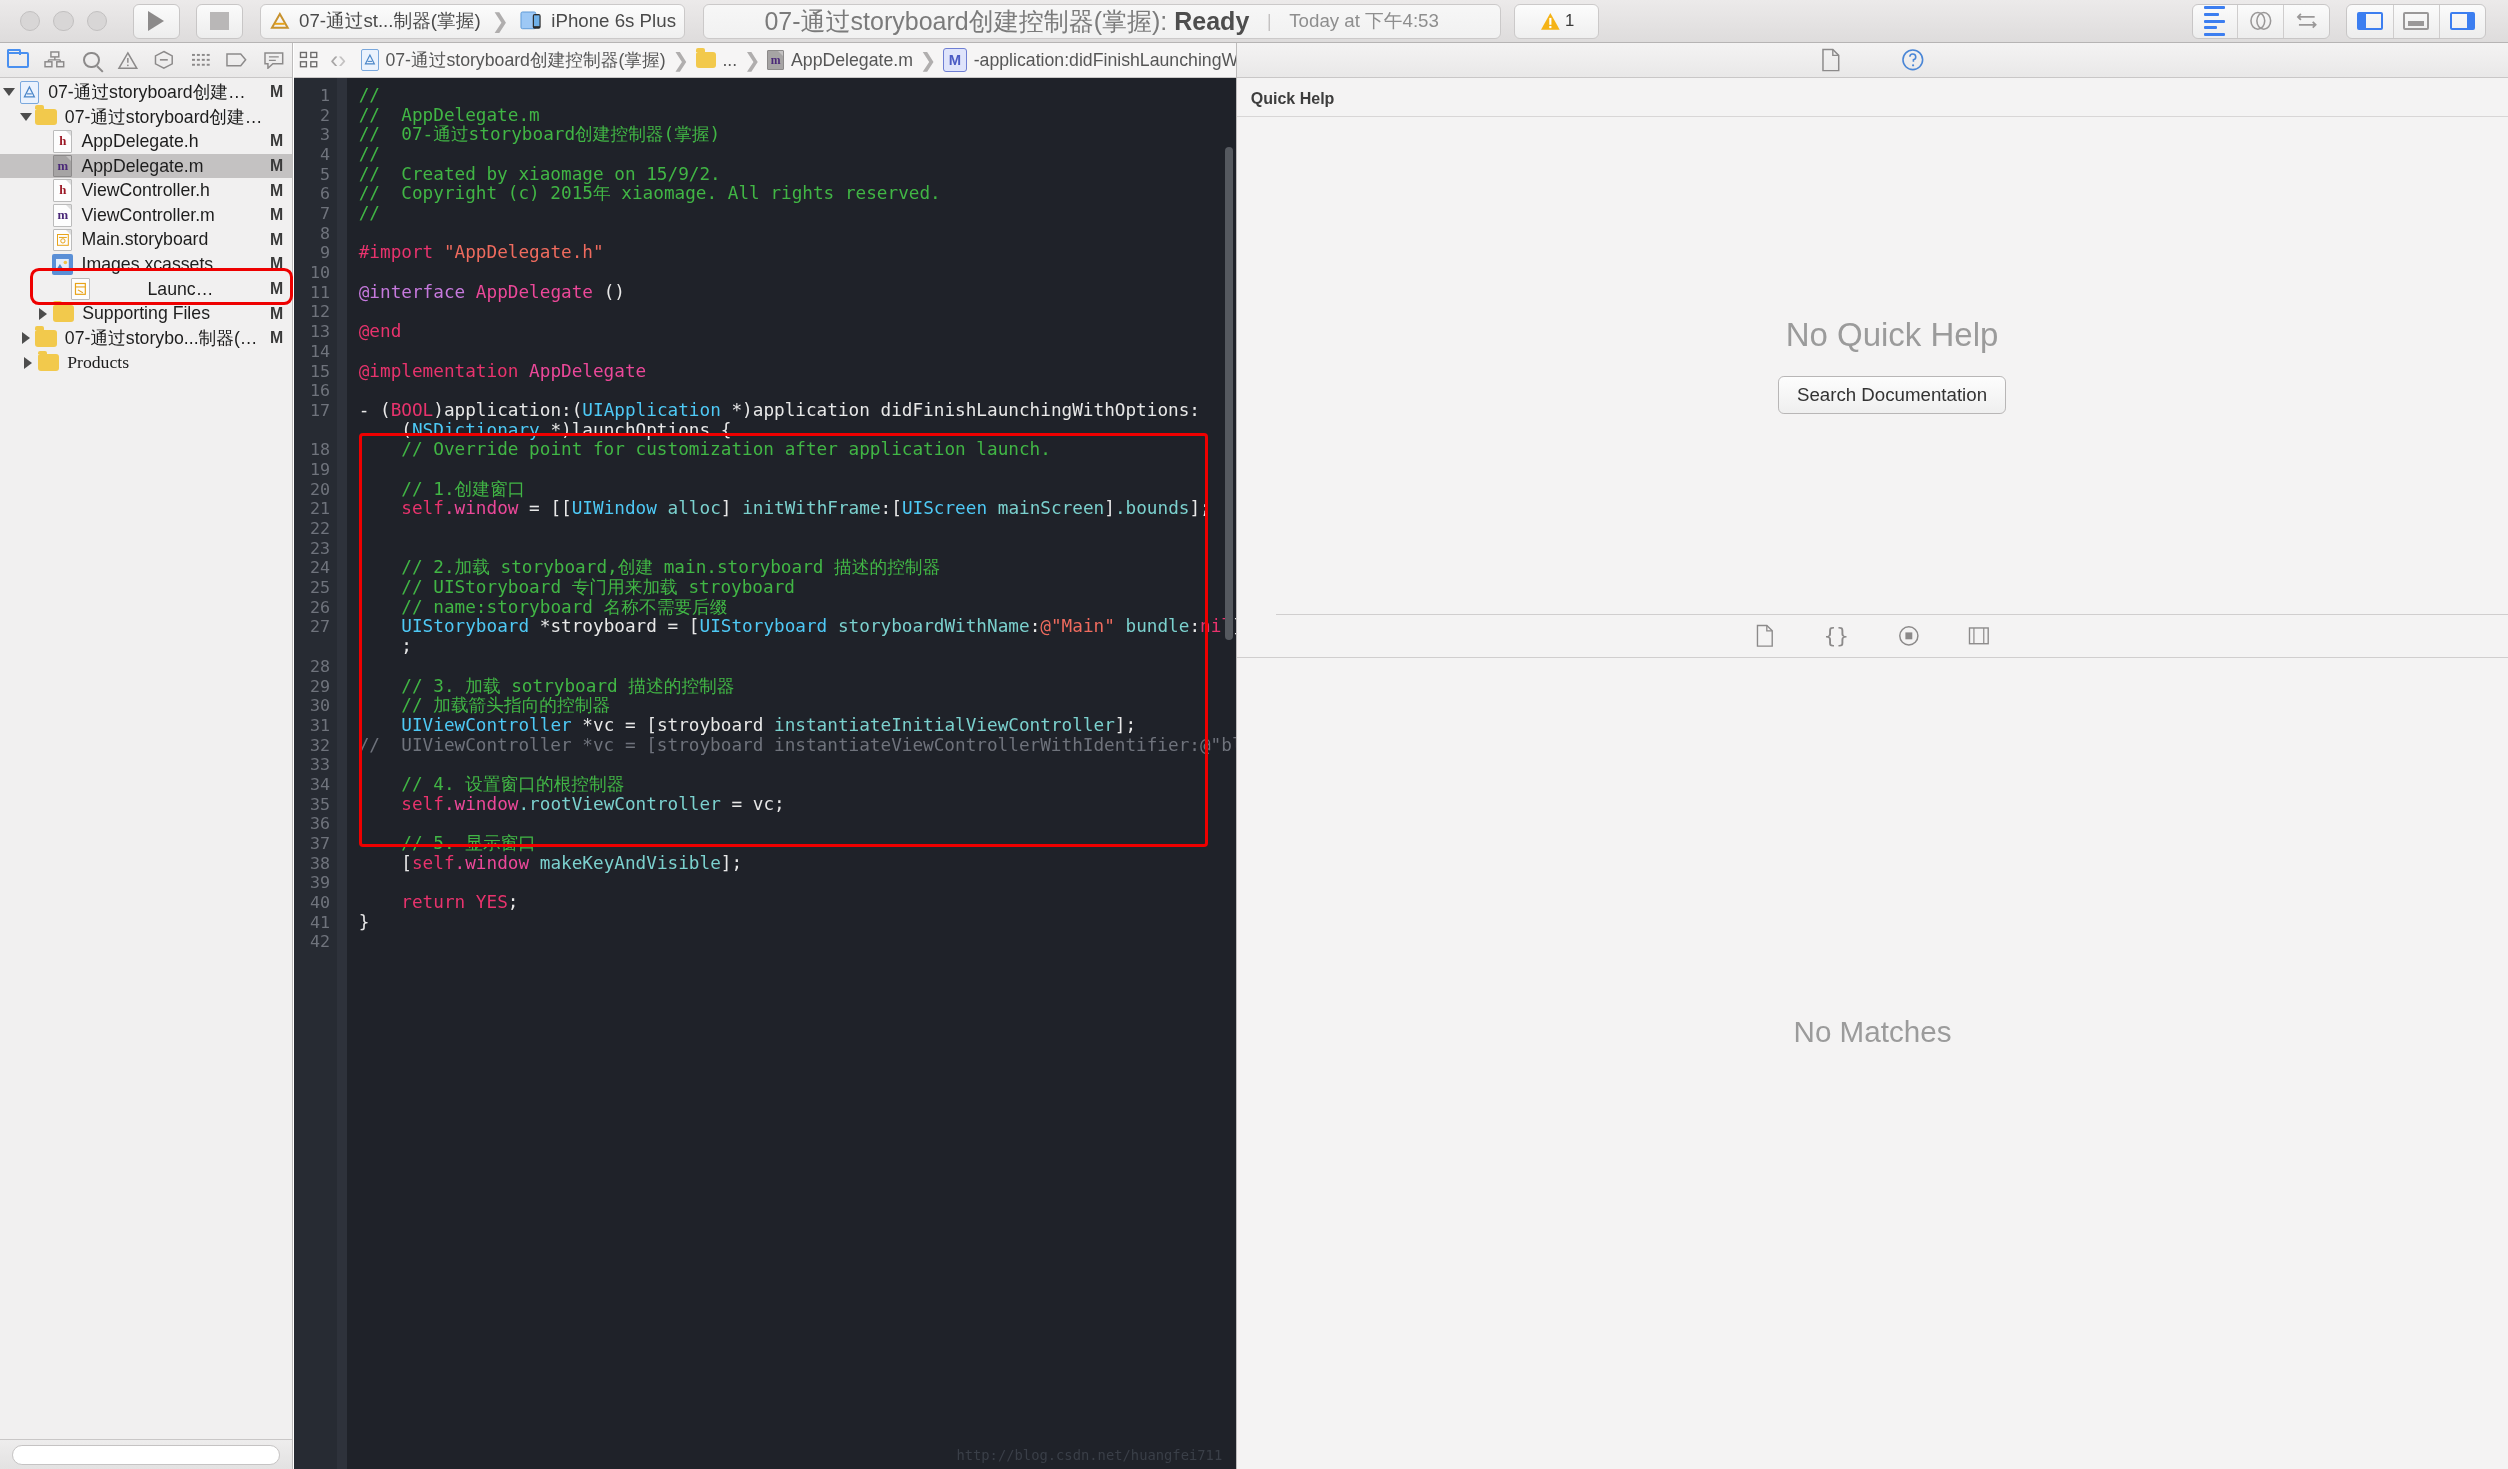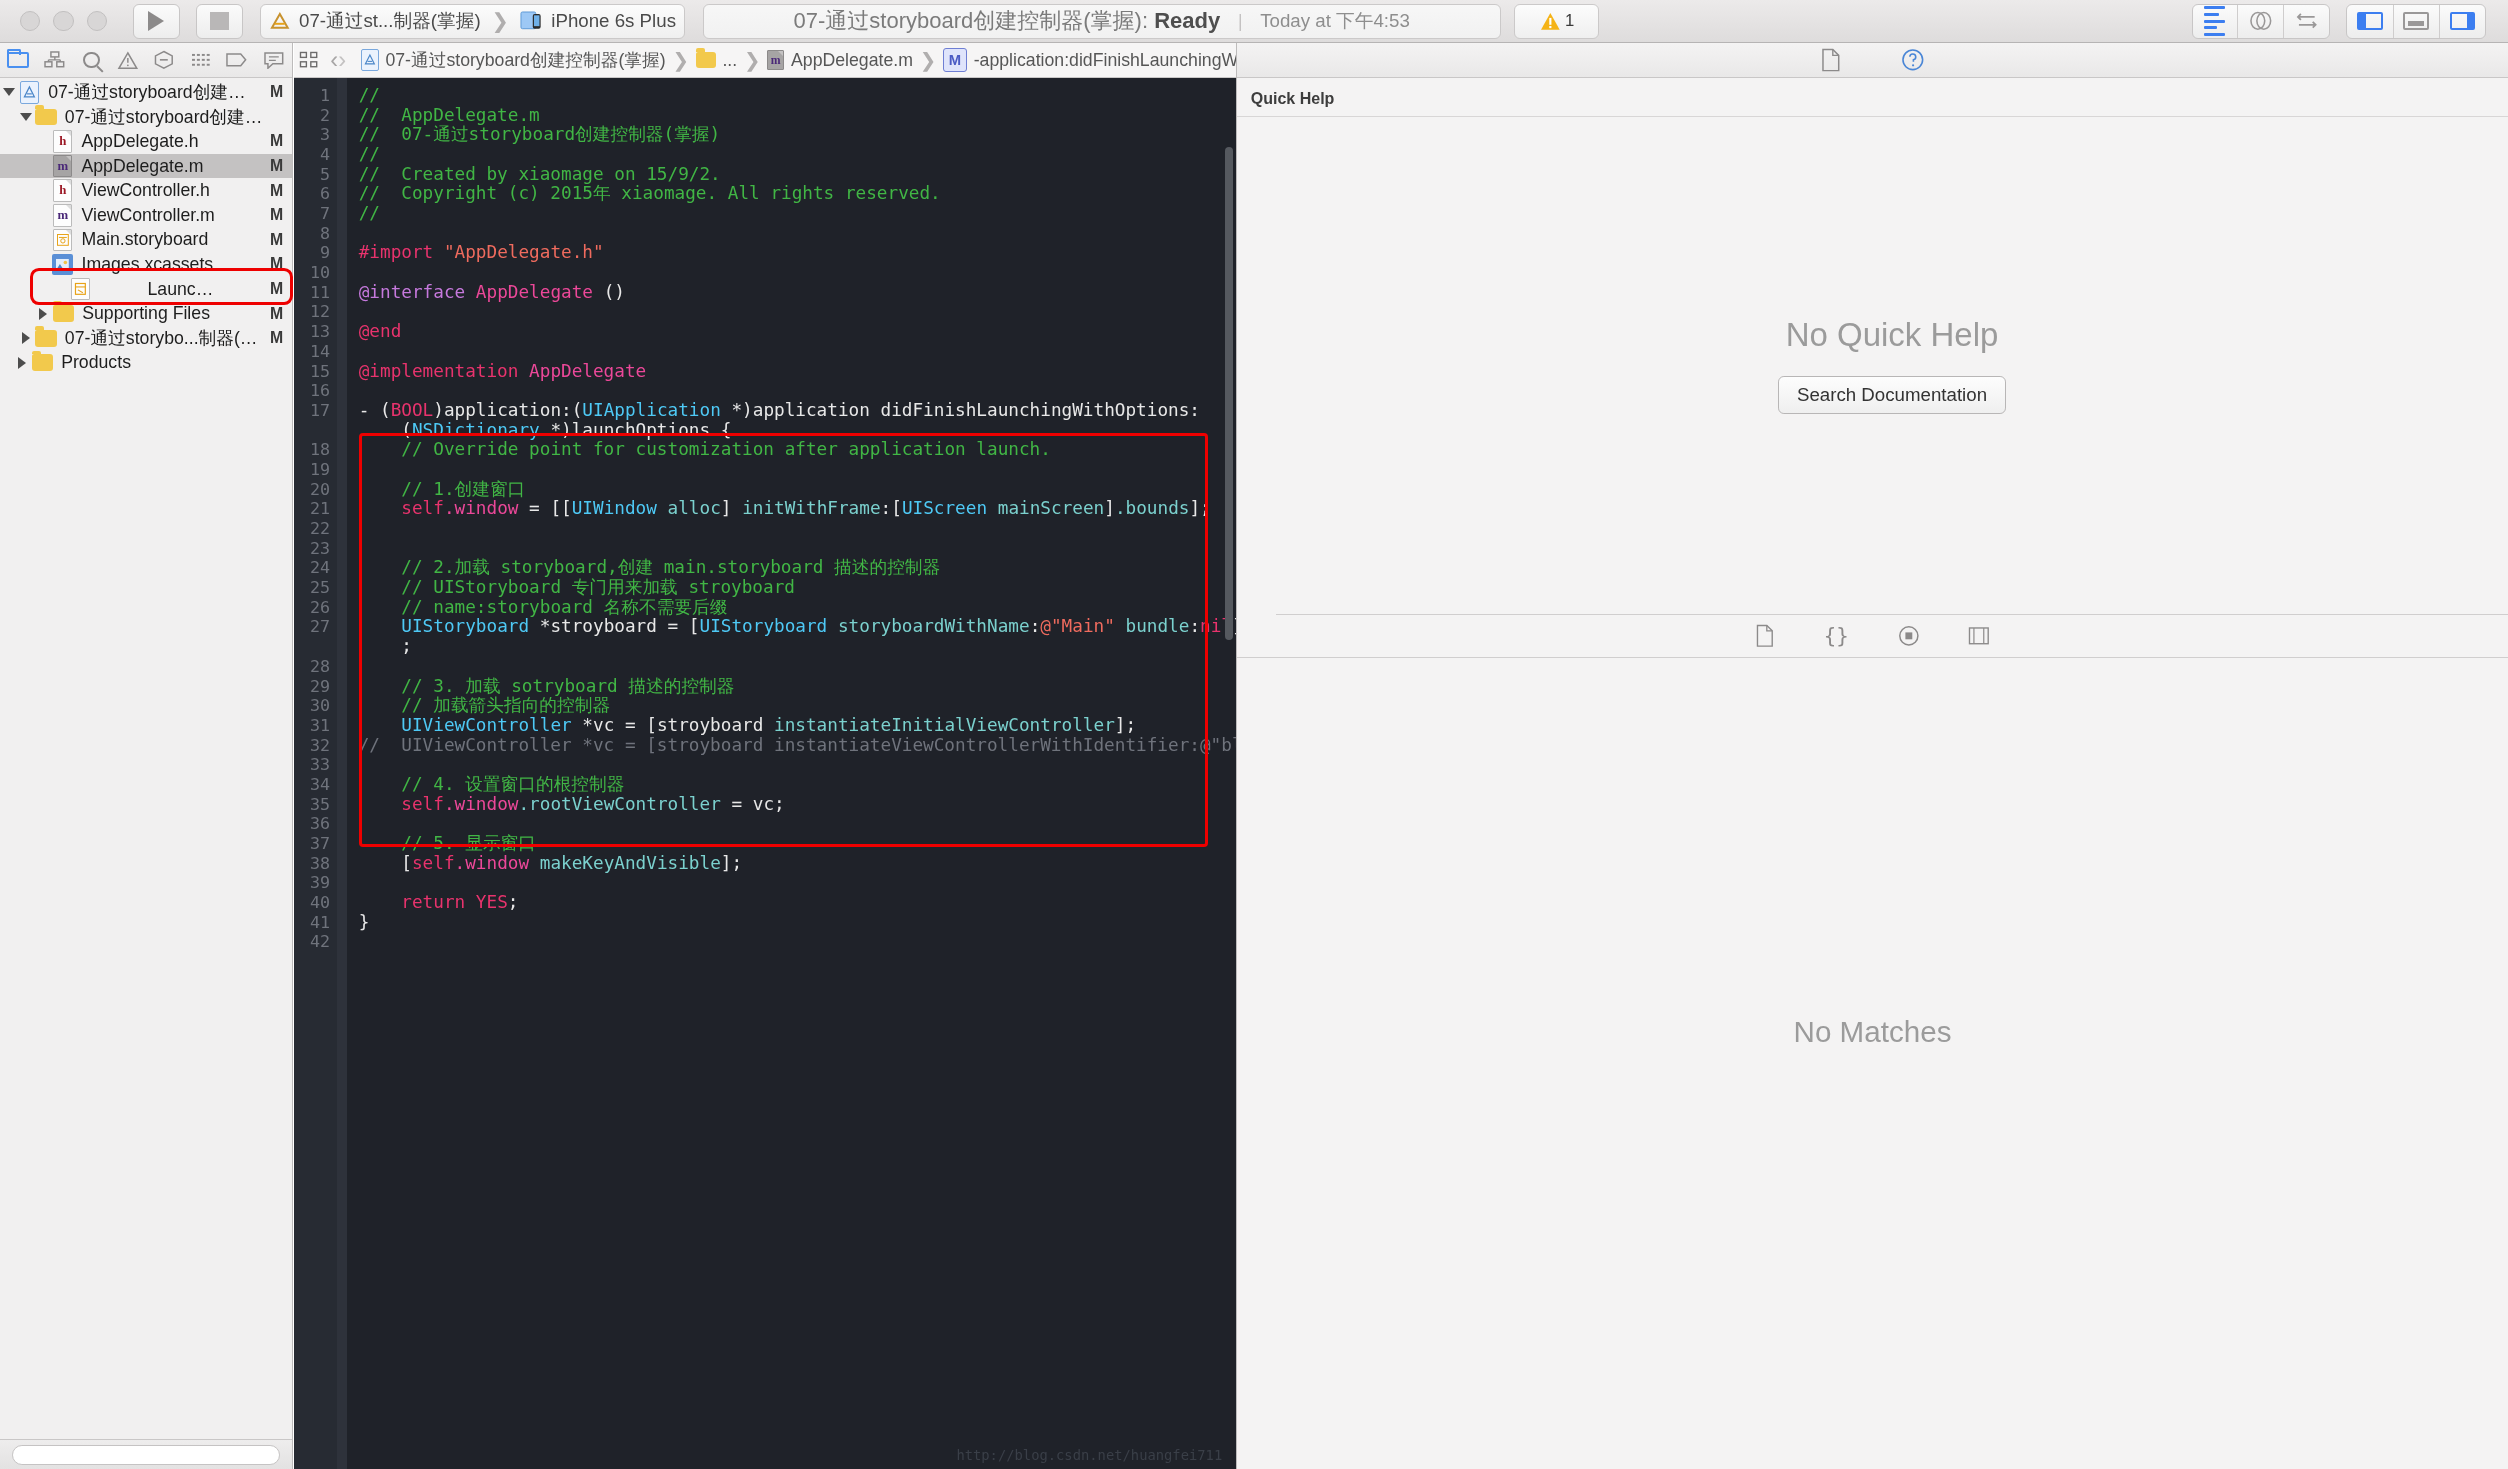--- a/index.html
+++ b/index.html
@@ -48,21 +48,21 @@
   .scheme-seg { display: flex; align-items: center; gap: 7.9px; font-size: 18.7px; color: #4a4a4a; }
   .chev-sep { color: #b0aeae; font-size: 20.7px; padding: 0 2px; }
 
   .status-box {
     margin-left: 17.7px; height: 35px; flex: 0 0 auto; width: 798px;
     border: 1px solid #cbc9c9; border-radius: 5.9px;
     background: linear-gradient(to bottom,#f7f7f7,#f1f1f1);
     display: flex; align-items: center; justify-content: center; gap: 0;
     position: relative;
   }
-  .status-text { font-size: 22px; color: #7b7b7b; white-space: nowrap; }
+  .status-text { font-size: 25px; color: #7b7b7b; white-space: nowrap; }
   .status-text b { color: #4e4e4e; font-weight: bold; }
   .status-div { color: #c4c2c2; padding: 0 17.7px; font-size: 17.7px; }
   .status-time { font-size: 18.7px; color: #8e8e8e; white-space: nowrap; }
 
   .warn-box {
     margin-left: 13.8px; height: 35px; width: 85px;
     border: 1px solid #cbc9c9; border-radius: 5.9px;
     background: linear-gradient(to bottom,#fcfcfc,#efefef);
     display: flex; align-items: center; justify-content: center; gap: 4.9px;
   }
@@ -502,21 +502,21 @@
       <span class="disc">
           <span class="disc-tri closed"></span>
         </span>
       <span class="ficon">
           <span class="fold-ic"></span>
         </span>
       <span class="label">07-通过storybo...制器(掌握)Tests</span>
       <span class="m-badge">M</span>
     </div>
 
-    <div class="row" style="padding-left:13px;">
+    <div class="row" style="padding-left:19px;font-family:Liberation Serif, serif;">
       <span class="disc">
           <span class="disc-tri closed"></span>
         </span>
       <span class="ficon">
           <span class="fold-ic"></span>
         </span>
       <span class="label">Products</span>
       <span class="m-badge"></span>
     </div>
   </div>

